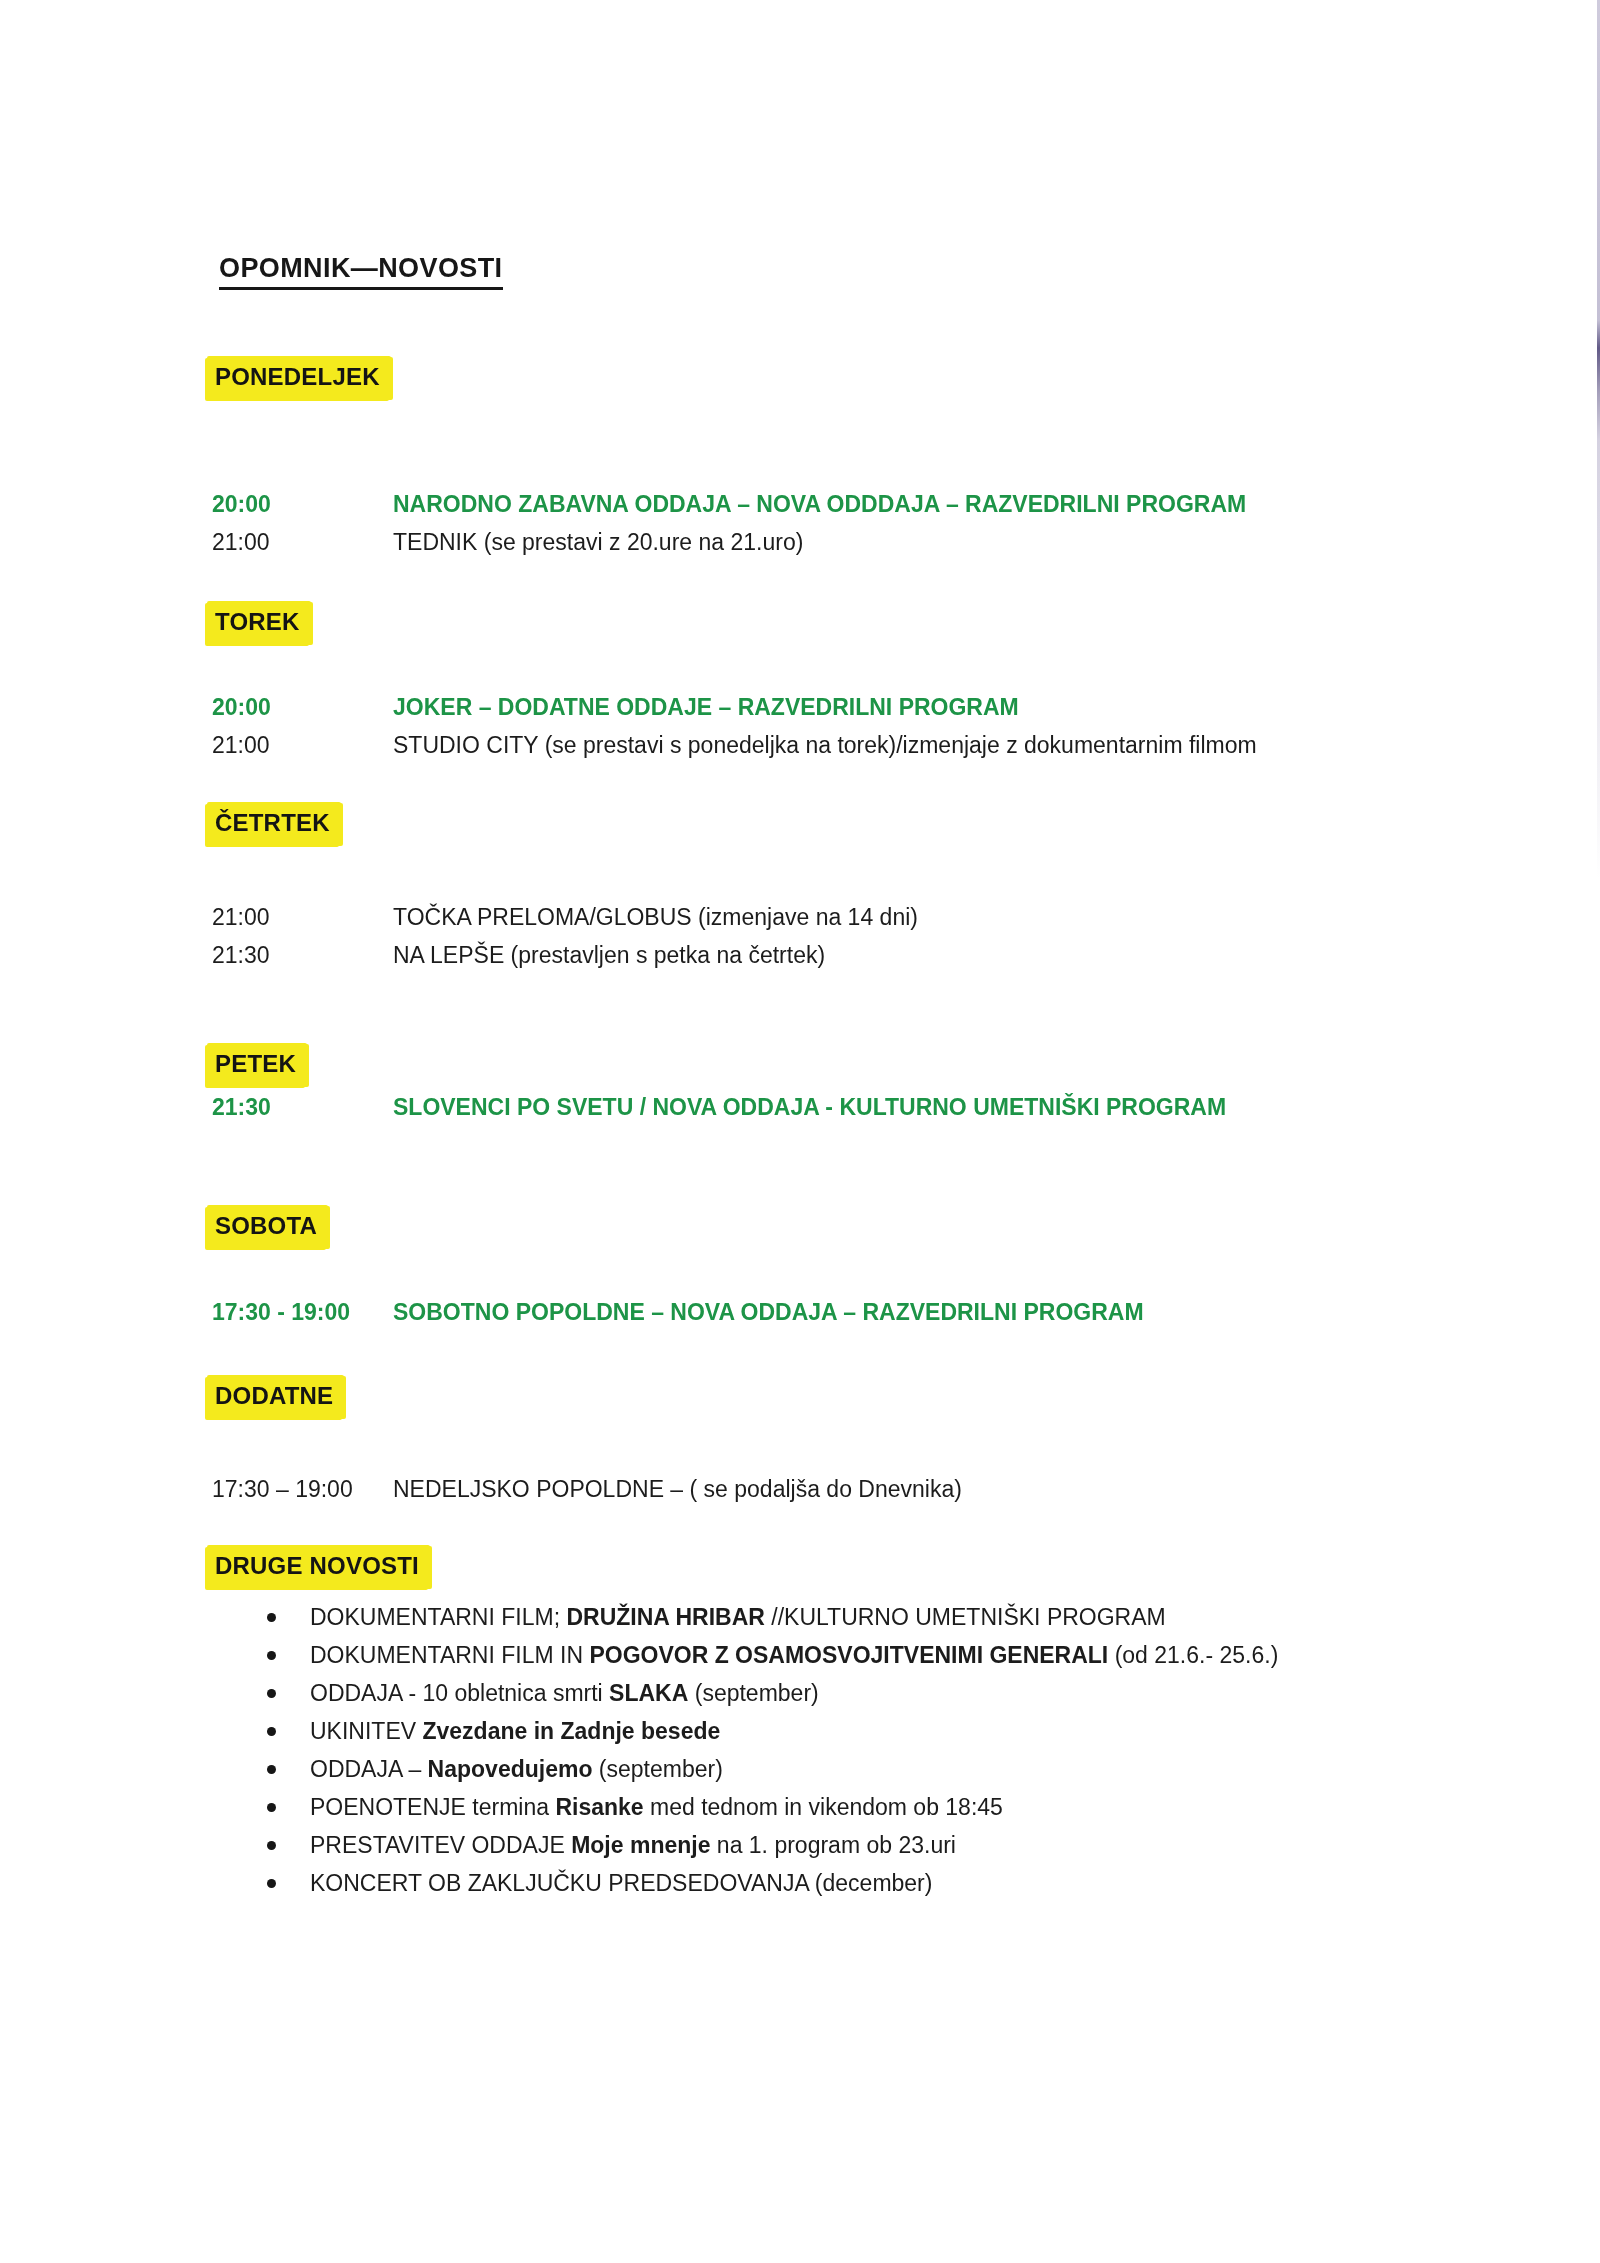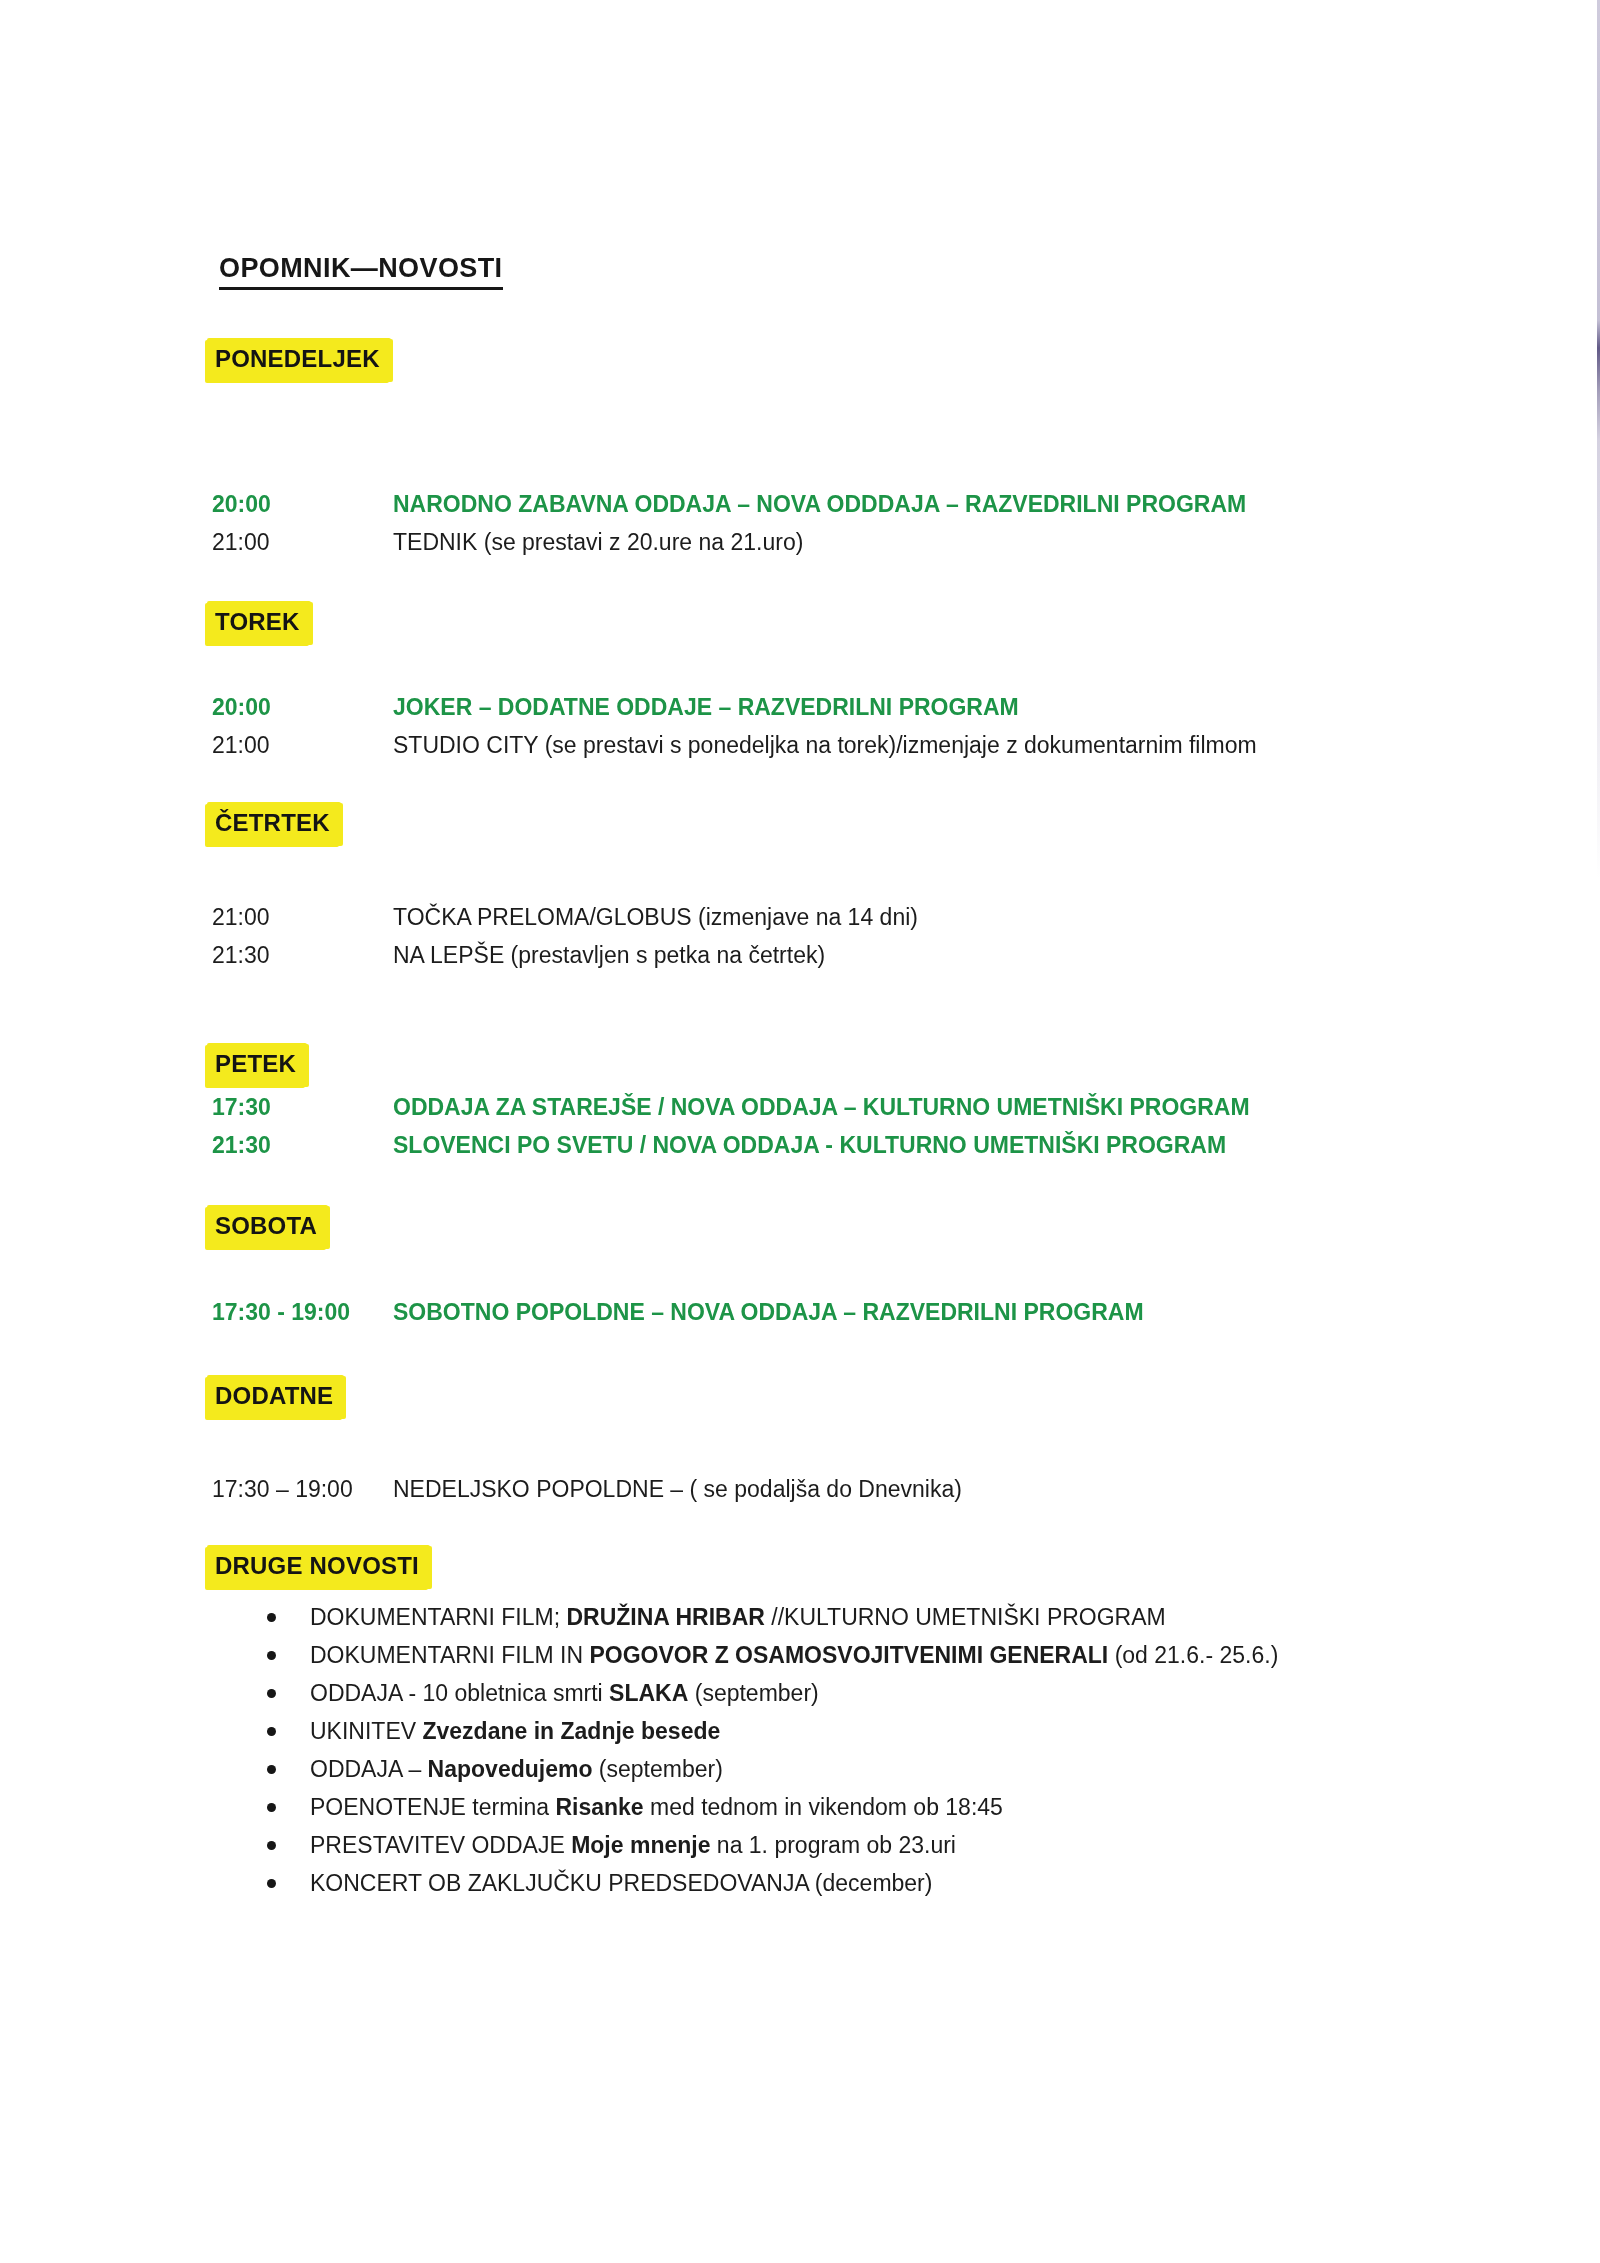--- a/index.html
+++ b/index.html
@@ -114,21 +114,21 @@
 </style>
 </head>
 <body>
 
 <div class="page">
 
   <div class="artifact"></div>
 
   <h1 class="title">OPOMNIK—NOVOSTI</h1>
 
-  <span class="day" style="top:338px">PONEDELJEK</span>
+  <span class="day" style="top:356px">PONEDELJEK</span>
   <div class="rows" style="top:447px">
     <div class="row" data-color="green">
       <span class="time">20:00</span>
       <span class="prog">NARODNO ZABAVNA ODDAJA – NOVA ODDDAJA – RAZVEDRILNI PROGRAM</span>
     </div>
     <div class="row" data-color="black">
       <span class="time">21:00</span>
       <span class="prog">TEDNIK (se prestavi z 20.ure na 21.uro)</span>
     </div>
   </div>
@@ -153,24 +153,20 @@
     </div>
     <div class="row" data-color="black">
       <span class="time">21:30</span>
       <span class="prog">NA LEPŠE (prestavljen s petka na četrtek)</span>
     </div>
   </div>
 
   <span class="day" style="top:1043px">PETEK</span>
   <div class="rows" style="top:1050px">
     <div class="row" data-color="green">
-      <span class="time">17:30</span>
-      <span class="prog">ODDAJA ZA STAREJŠE / NOVA ODDAJA – KULTURNO UMETNIŠKI PROGRAM</span>
-    </div>
-    <div class="row" data-color="green">
       <span class="time">21:30</span>
       <span class="prog">SLOVENCI PO SVETU / NOVA ODDAJA - KULTURNO UMETNIŠKI PROGRAM</span>
     </div>
   </div>
 
   <span class="day" style="top:1205px">SOBOTA</span>
   <div class="rows" style="top:1255px">
     <div class="row" data-color="green">
       <span class="time">17:30 - 19:00</span>
       <span class="prog">SOBOTNO POPOLDNE – NOVA ODDAJA – RAZVEDRILNI PROGRAM</span>

